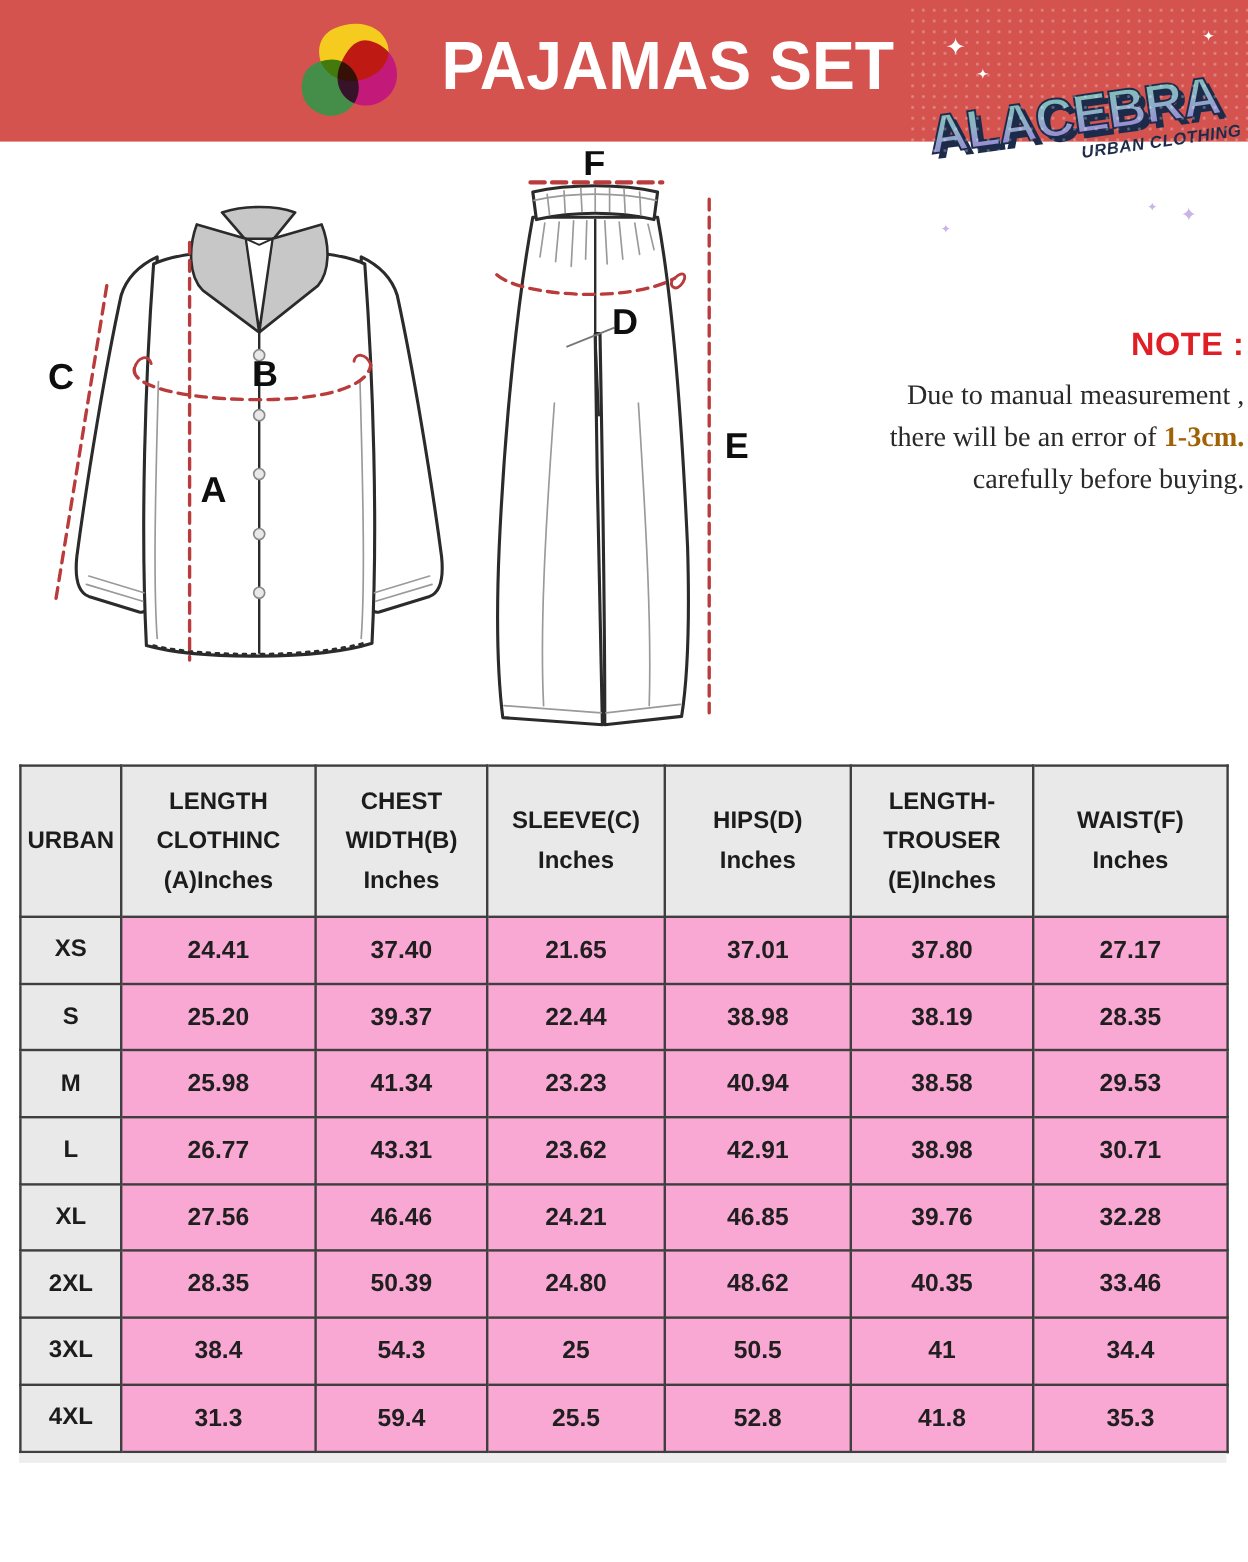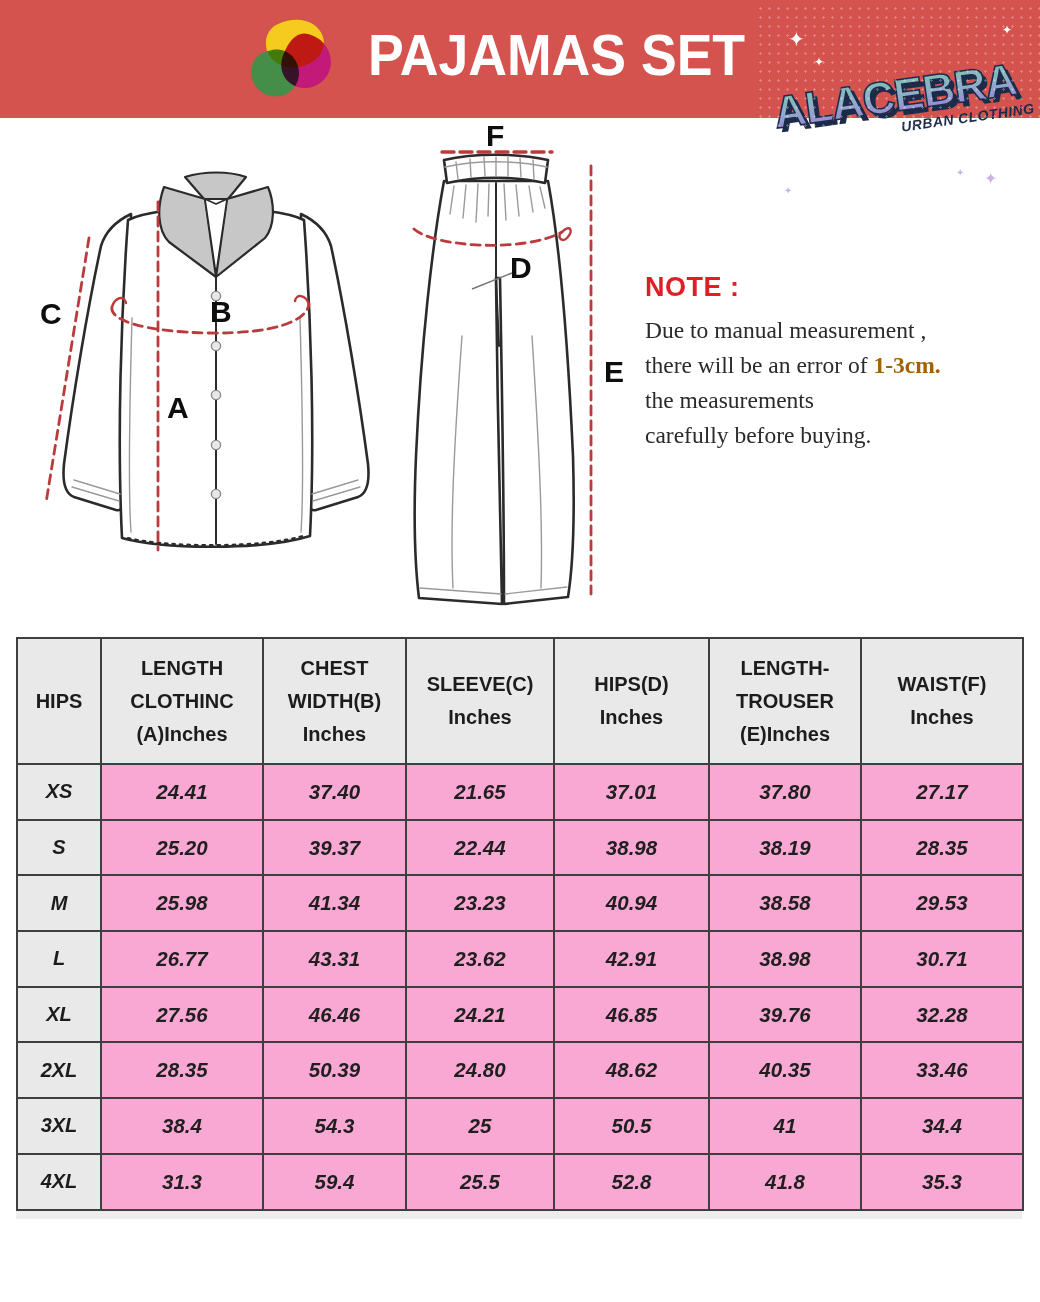--- a/index.html
+++ b/index.html
@@ -49,35 +49,35 @@
   .collar-notch{fill:#fff;stroke:var(--ink);stroke-width:1.6;stroke-linejoin:round;}
   .btn{fill:#E8E8E8;stroke:#8A8A8A;stroke-width:1.4;}
   .red-dash{fill:none;stroke:var(--dash-red);stroke-width:2.8;stroke-dasharray:9 6;stroke-linecap:round;}
   .red-dash.heavy{stroke-width:3.4;stroke-dasharray:12 6;}
   .red-curl{fill:none;stroke:var(--dash-red);stroke-width:2.4;stroke-linecap:round;}
   .hem-dots{fill:none;stroke:var(--ink);stroke-width:2.2;stroke-dasharray:2.5 5;stroke-linecap:round;}
   .measure-label{font-family:"Liberation Sans",sans-serif;font-weight:800;font-size:30px;fill:#0E0E0E;}
   .pointer{stroke:#777;stroke-width:1.5;fill:none;}
 
   
-  .note-block{position:absolute;left:645px;top:272px;width:392px;text-align:left;color:#222;}
+  .note-block{position:absolute;left:645px;top:272px;width:392px;text-align:right;color:#222;}
   .note-heading{color:var(--note-red);font-weight:800;font-size:27px;margin-bottom:10px;letter-spacing:.5px;}
   .note-line{font-size:23.5px;line-height:35px;font-weight:400;color:#2A2A2A;font-family:Liberation Serif, serif;}
   .note-line b{font-weight:800;color:#a16207;}
 
   
   .size-table-wrap{position:absolute;left:16px;top:637px;width:1006px;}
   table.size-table{width:1006px;border-collapse:collapse;table-layout:fixed;
     font-family:"Liberation Sans",sans-serif;}
   .size-table th,.size-table td{border:2px solid var(--border-col);text-align:center;vertical-align:middle;}
   .size-table thead th{background:var(--cell-gray);color:var(--text-dark);font-weight:700;
     font-size:20px;line-height:33px;white-space:pre-line;height:120px;padding:2px 4px;}
   .size-table tbody th{background:var(--cell-gray);color:var(--text-dark);font-weight:700;font-size:20px;}
   .size-table tbody td{background:#f9a8d4;color:#1F1F1F;font-weight:600;font-size:20.5px;}
-  .size-table tbody tr{height:55.7px;font-style:italic;}
+  .size-table tbody tr{height:55.7px;}
   .table-shadow{height:8px;background:#EDEDED;width:1006px;}
 </style>
 </head>
 <body>
 
 <div class="page">
 
   <div class="banner">
     <svg class="petal-logo" width="96" height="94" viewBox="0 0 96 94">
       <path class="petal yellow" d="M32,12 C52,3 72,9 77,25 C81,39 70,52 53,55 C36,58 21,48 20,33 C19,23 25,15 32,12 Z"></path>
@@ -176,38 +176,37 @@
 
     <text class="measure-label" x="94" y="20">F</text>
     <text class="measure-label" x="118" y="152">D</text>
     <text class="measure-label" x="212" y="256">E</text>
   </svg>
 
   <div class="note-block">
     <div class="note-heading">NOTE :</div>
     <div class="note-line">Due to manual measurement ,</div>
     <div class="note-line"><span>there will be an error of </span><b>1-3cm.</b></div>
-    <div class="note-line">the measurements</div>
     <div class="note-line">carefully before buying.</div>
   </div>
 
   <div class="size-table-wrap">
     <table class="size-table">
       <colgroup>
         <col style="width:84px">
           <col style="width:162px">
           <col style="width:143px">
         <col style="width:148px">
           <col style="width:155px">
           <col style="width:152px">
           <col style="width:162px">
       </colgroup>
       <thead>
         <tr>
-          <th>HIPS</th>
+          <th>URBAN</th>
           <th>LENGTH
 CLOTHINC
 (A)Inches</th>
           <th>CHEST
 WIDTH(B)
 Inches</th>
           <th>SLEEVE(C)
 Inches</th>
           <th>HIPS(D)
 Inches</th>

